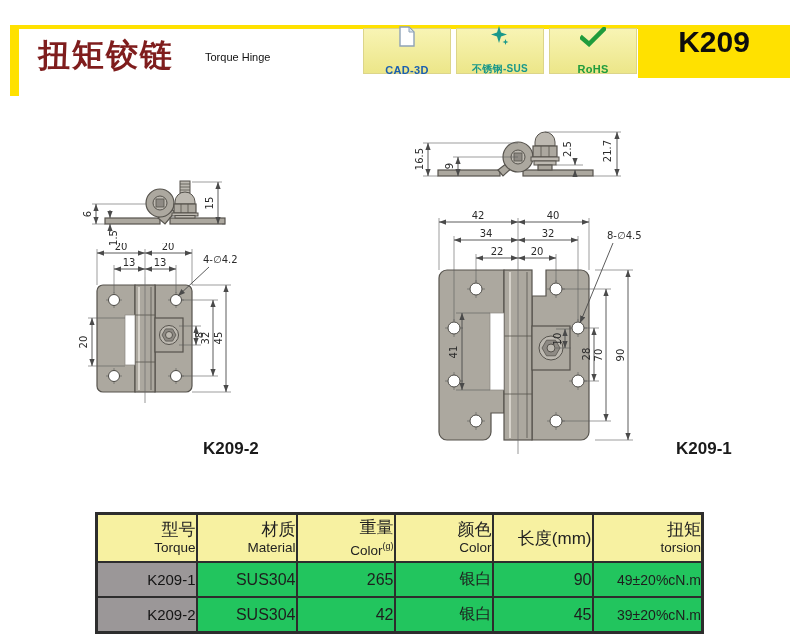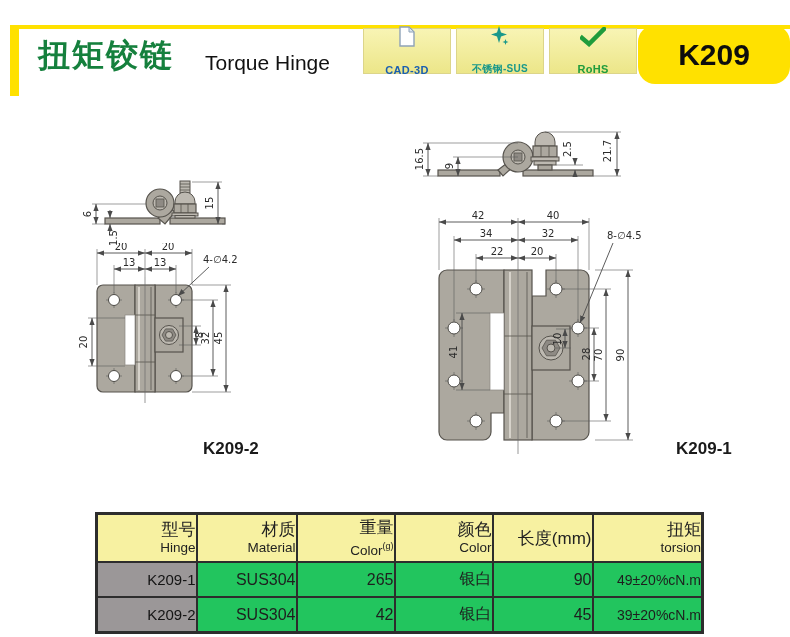--- a/index.html
+++ b/index.html
@@ -3,32 +3,32 @@
 <meta charset="utf-8">
 <style>
   html,body{margin:0;padding:0;}
   body{width:790px;height:637px;position:relative;background:#ffffff;
        font-family:"Liberation Sans","DejaVu Sans",sans-serif;overflow:hidden;}
   .abs{position:absolute;}
 
   
   .top-strip{left:10px;top:25px;width:780px;height:4px;background:#FFE100;}
   .left-block{left:10px;top:25px;width:9px;height:71px;background:#FFE100;}
-  .title-cn{left:38px;top:34px;font-size:32px;font-weight:bold;color:#15803d;letter-spacing:2px;}
-  .title-en{left:205px;top:51px;font-size:21px;color:#111;}
+  .title-cn{left:38px;top:34px;font-size:32px;font-weight:bold;color:#7f1d1d;letter-spacing:2px;}
+  .title-en{left:205px;top:51px;font-size:11px;color:#111;}
   .badges{left:363px;top:28px;display:flex;gap:5px;}
   .badge{width:88px;height:46px;box-sizing:border-box;border:1px solid #dcd58a;
          background:linear-gradient(#f8f4b4,#ece689);display:flex;flex-direction:column;
          align-items:center;justify-content:center;gap:12px;}
   .badge-label{font-size:11px;font-weight:bold;letter-spacing:.3px;}
   .lbl-cad{color:#1A5FB0;}
   .lbl-rohs{color:#1F9C3C;}
   .lbl-sus{color:#18988A;font-size:10px;}
-  .code-block{left:638px;top:25px;width:152px;height:59px;background:#FFE100;
-              display:flex;align-items:center;justify-content:center;border-radius:17px;}
+  .code-block{left:638px;top:25px;width:152px;height:53px;background:#FFE100;
+              display:flex;justify-content:center;}
   .code-text{font-size:30px;font-weight:bold;color:#0d0d0d;}
 
   
   .drawing{position:absolute;}
   .part-label{position:absolute;font-size:17px;font-weight:bold;color:#1a1a1a;}
   .ol{fill:#ACA89F;stroke:#56534D;stroke-width:1.2;}
   .ol2{fill:#BDB9B1;stroke:#56534D;stroke-width:1;}
   .dk{fill:#8E8A84;stroke:#56534D;stroke-width:.8;}
   .hole{fill:#ffffff;stroke:#4c4a45;stroke-width:1;}
   .dim{stroke:#4a4a4a;stroke-width:.9;fill:none;}
@@ -341,21 +341,21 @@
       <col style="width:100px">
       <col style="width:98px">
     <col style="width:98px">
       <col style="width:100px">
       <col style="width:110px">
   </colgroup>
   <tbody>
       <tr>
     <th>
       <span class="h-cn">型号</span>
-      <span class="h-en">Hinge</span>
+      <span class="h-en">Torque</span>
     </th>
     <th>
       <span class="h-cn">材质</span>
       <span class="h-en">Material</span>
     </th>
     <th>
       <span class="h-cn">重量</span>
       <span class="h-en"><span>Color</span><sup>(g)</sup></span>
     </th>
     <th>

